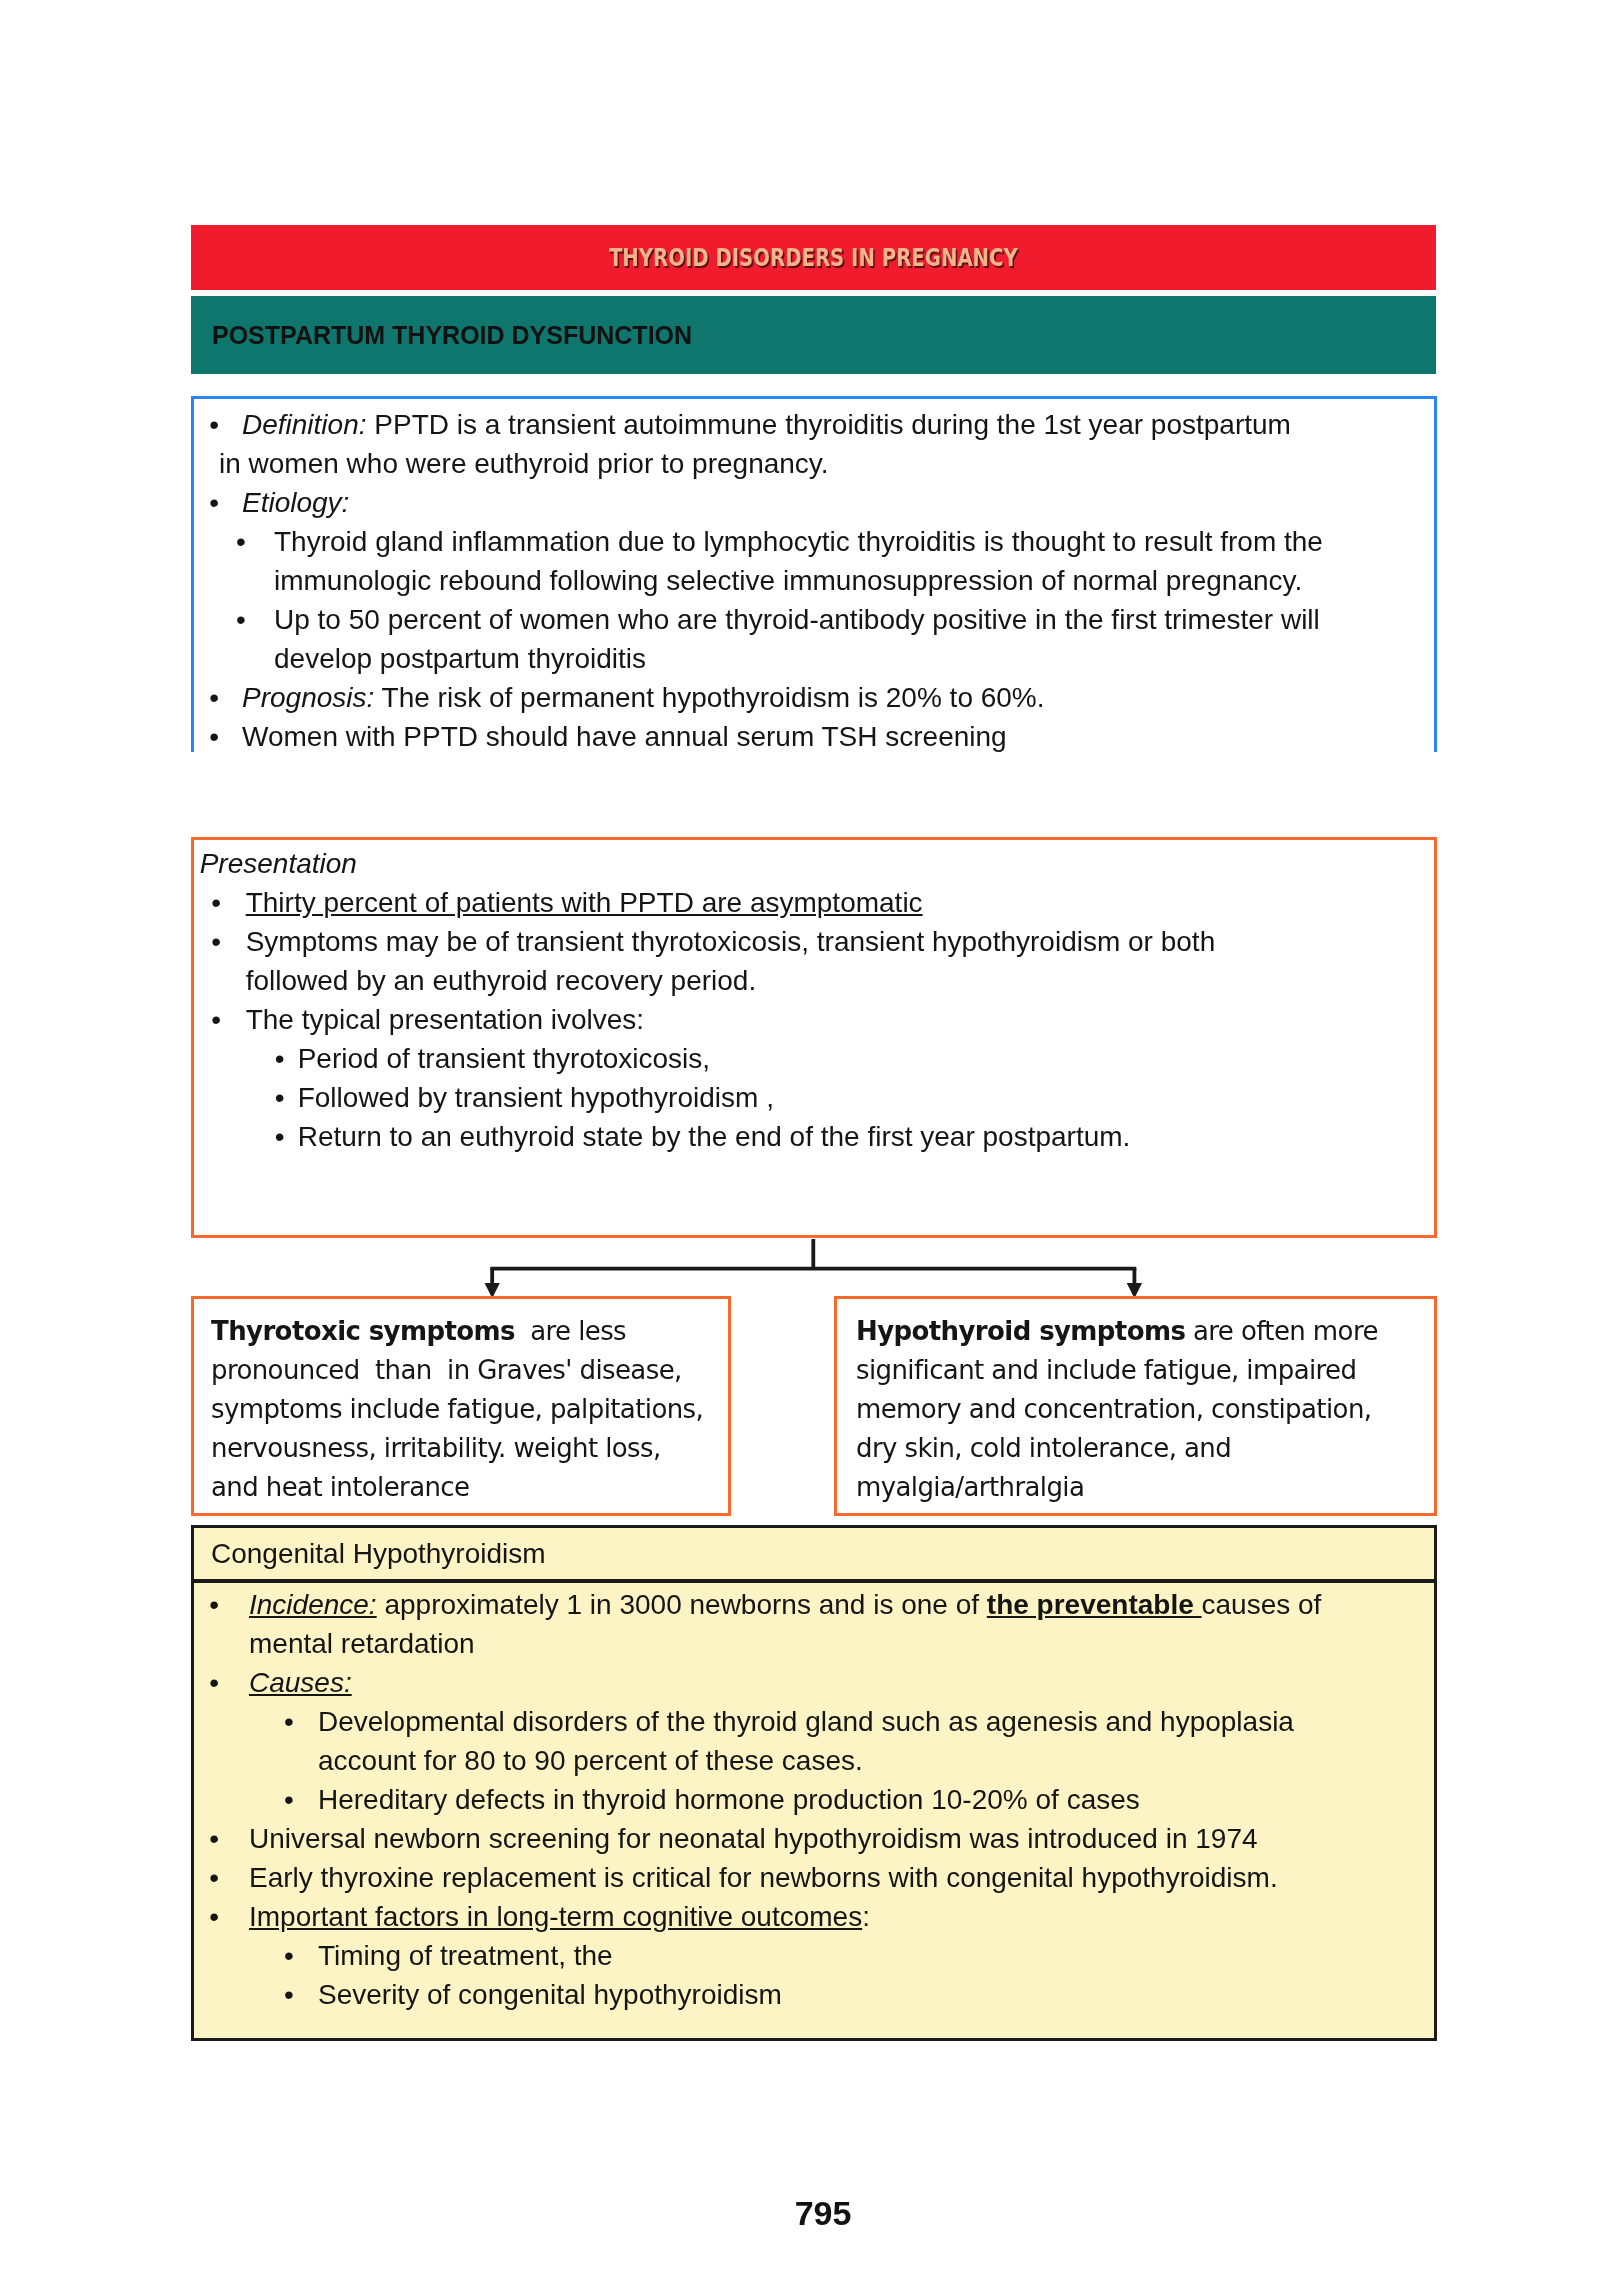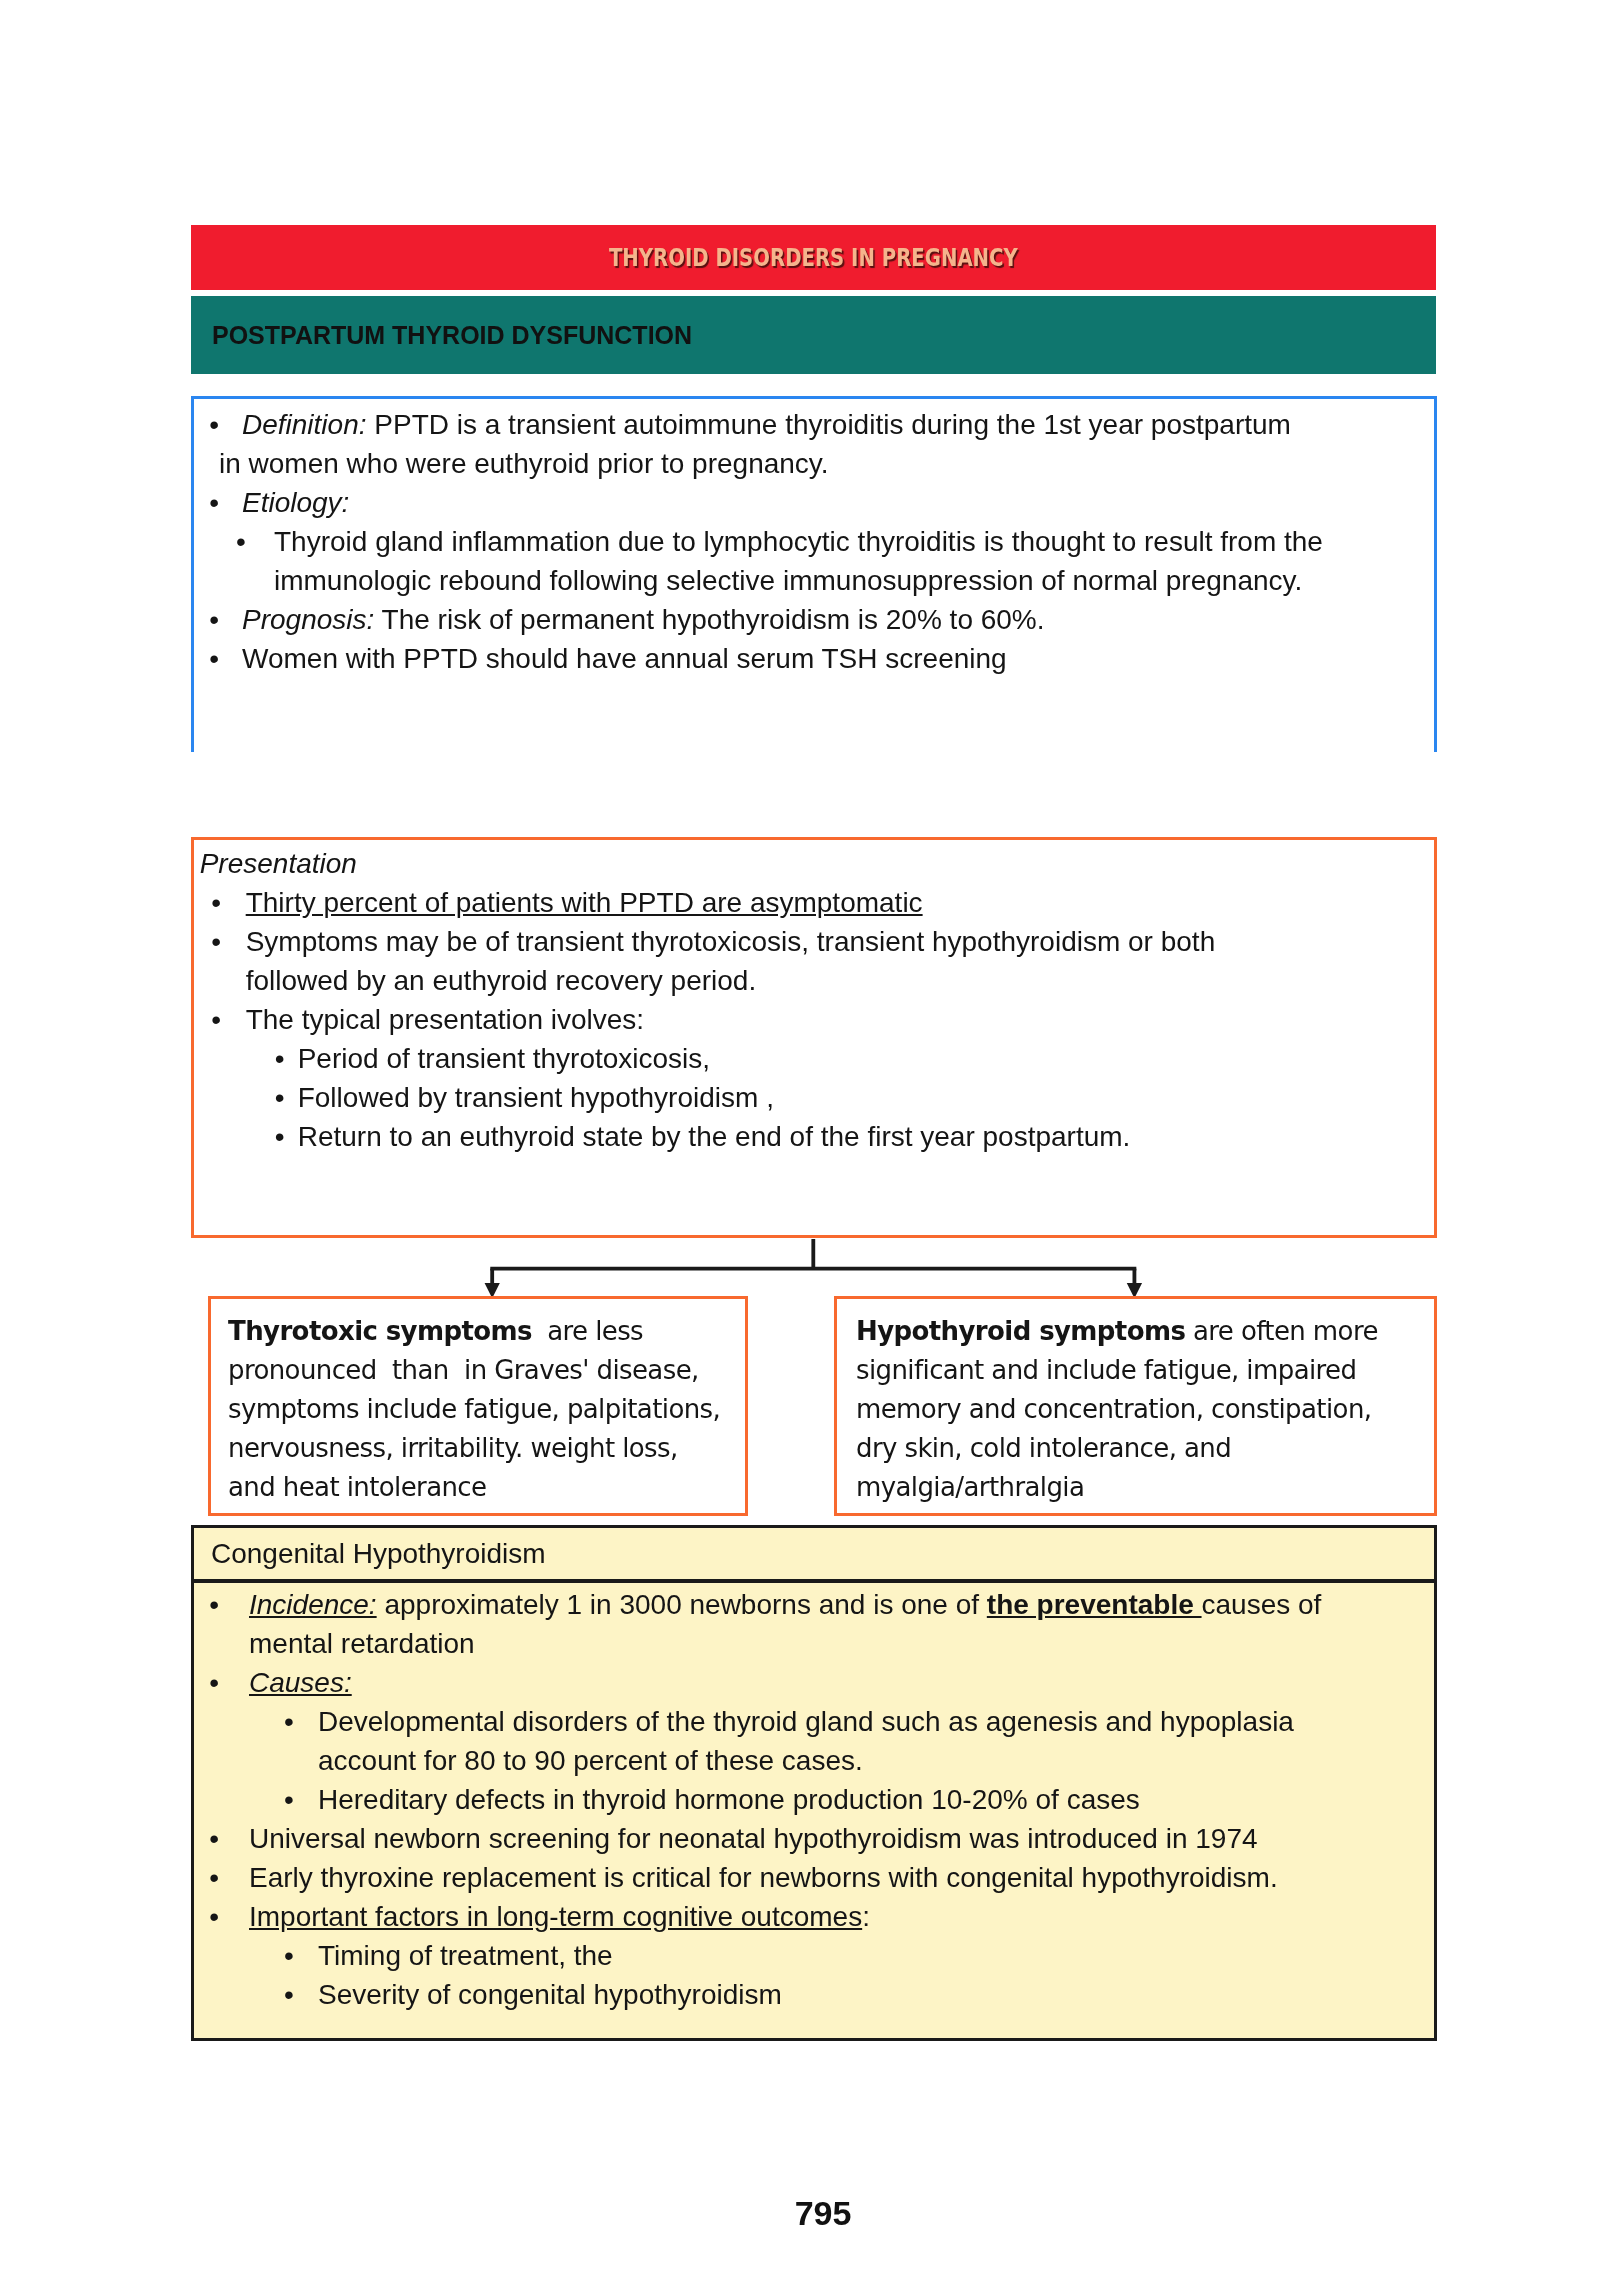--- a/index.html
+++ b/index.html
@@ -17,21 +17,21 @@
   }
   .subhead {
     position: absolute; left: 191px; top: 296px; width: 1245px; height: 78px;
     background: #0f766e; display: flex; align-items: center; padding-left: 21px;
   }
   .subhead span { font-family: "Liberation Sans", sans-serif; font-weight: bold; font-size: 25px; color: #111; }
 
   .box { position: absolute; background: #fff; }
   .blue { left: 191px; top: 396px; width: 1246px; height: 356px; border: 3.8px solid #2a86f0; border-bottom: none; }
   .orange1 { left: 191px; top: 837px; width: 1246px; height: 401px; border: 3.8px solid #f8692e; }
-  .orange2 { left: 208px; top: 1296px; width: 540px; height: 220px; border: 3.8px solid #f8692e; }
+  .orange2 { left: 191px; top: 1296px; width: 540px; height: 220px; border: 3.8px solid #f8692e; }
   .orange3 { left: 834px; top: 1296px; width: 603px; height: 220px; border: 3.8px solid #f8692e; }
   .congenital { left: 191px; top: 1525px; width: 1246px; height: 516px; border: 3.8px solid #1a1a1a; background: #fdf4c6; }
   .cong-head { height: 55px; border-bottom: 4.8px solid #1a1a1a; display: flex; align-items: center; padding-left: 17px; }
 
   .txt { font-family: "Liberation Sans Narrow", "Liberation Sans", sans-serif; font-size: 28px; line-height: 39px; color: #151515; }
   ul { list-style: none; }
   li { position: relative; }
   li.b1 { padding-left: 48px; }
   li.b1::before { content: "•"; position: absolute; left: 15.3px; }
   li.b2 { padding-left: 80px; }
@@ -70,20 +70,21 @@
     <li class="b1">
       <span class="it">Definition:</span><span> PPTD is a transient autoimmune  thyroiditis during the 1st year postpartum</span>
     </li>
   </ul>
   <div style="padding-left:25px;">in women who were euthyroid prior to pregnancy.</div>
   <ul>
     <li class="b1">
       <span class="it">Etiology:</span>
     </li>
     <li class="b2" style="padding-right:17px;">Thyroid gland inflammation due to lymphocytic thyroiditis is thought to result from the immunologic rebound following selective immunosuppression of normal pregnancy.</li>
+    <li class="b2" style="padding-right:17px;">Up to 50 percent of women who are thyroid-antibody positive in the first trimester will develop postpartum thyroiditis</li>
     <li class="b1">
       <span class="it">Prognosis:</span><span> The risk of permanent hypothyroidism is 20% to 60%.</span>
     </li>
     <li class="b1">Women with PPTD should have annual serum TSH screening</li>
   </ul>
 </div>
 
 <div class="box orange1 txt" style="padding-top:3.8px; padding-left:5.7px; padding-right:29px;">
   <div class="it">Presentation</div>
   <ul>

